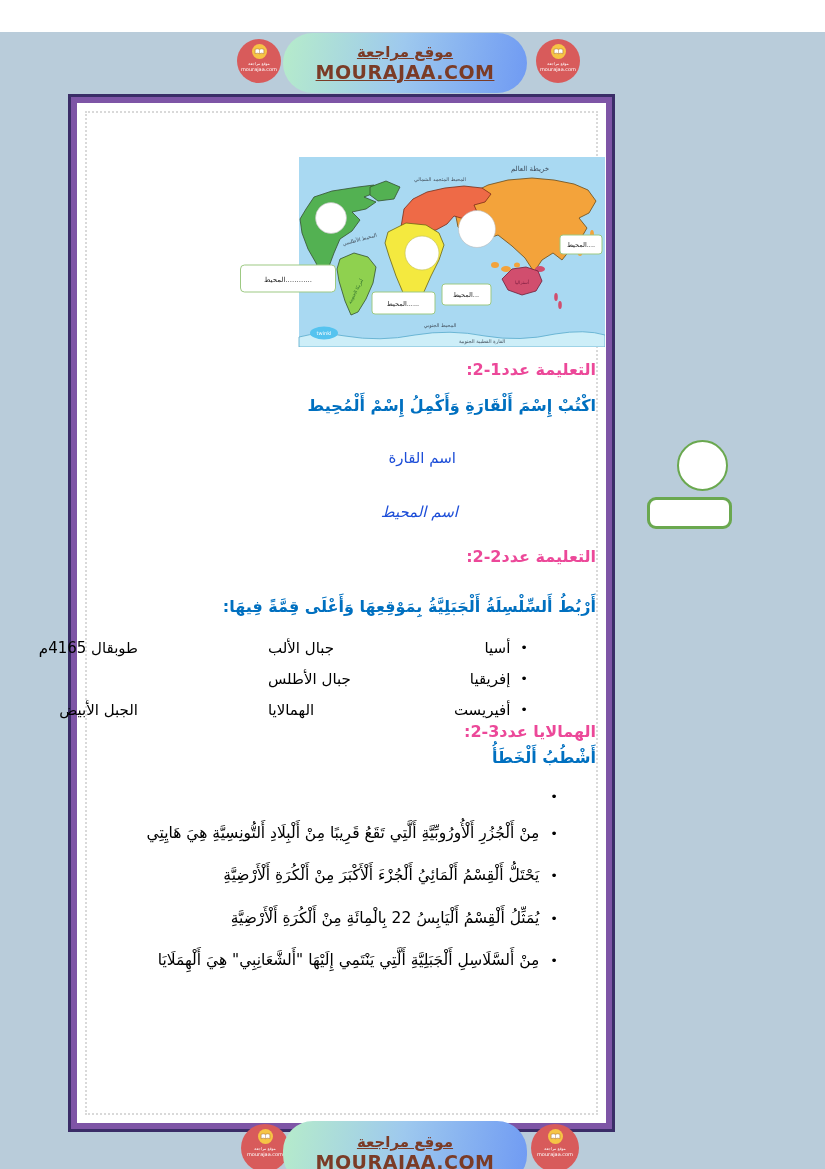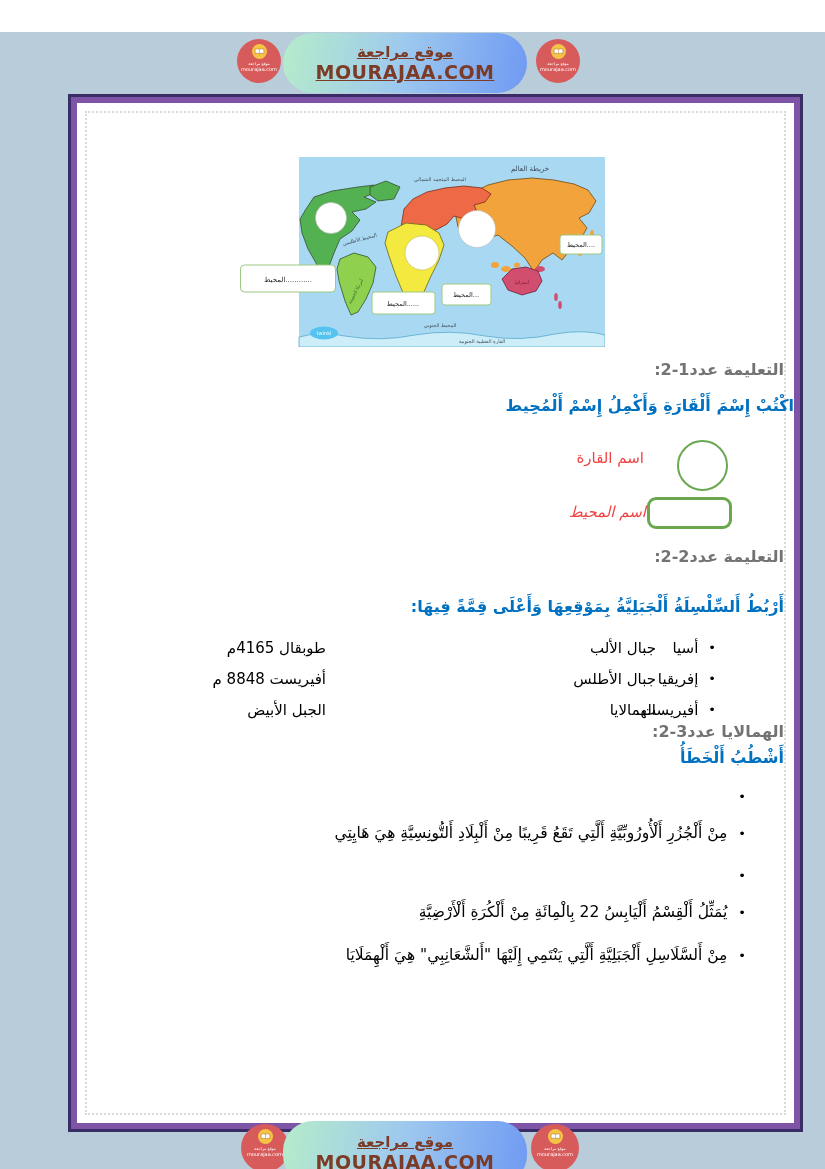--- a/index.html
+++ b/index.html
@@ -34,51 +34,51 @@
   .banner.top .badge-r { left:536px; top:7px; }
   .banner.bottom .badge-l { left:241px; top:10px; width:48px; height:48px; }
   .banner.bottom .badge-r { left:531px; top:10px; width:48px; height:48px; }
   .yc { width:15px; height:15px; border-radius:50%; background:#f6c445;
         display:flex; align-items:center; justify-content:center; }
   .badge .l1 { font-size:4px; color:#fff; margin-top:3px; line-height:1; }
   .badge .l2 { font-size:5px; color:#fff; line-height:1.3; }
 
   
   .page {
-    position:absolute; left:68px; top:62px; width:735px; height:1038px;
+    position:absolute; left:68px; top:62px; width:547px; height:1038px;
     background:#fff; border:3px solid #3a2d67; box-sizing:border-box; z-index:2;padding-left:45px;
   }
   .page-inner { position:absolute; inset:0; border:6px solid #7e55a6; }
   .deco { position:absolute; inset:8px; border:2px dotted #d9d9d9; }
 
   
   .abs { position:absolute; }
 
-  .sec-title { color:#737373; font-weight:bold; font-size:16px; direction:rtl; }
+  .sec-title { color:#ec4899; font-weight:bold; font-size:16px; direction:rtl; }
   .prompt    { color:#0070c0; font-weight:bold; font-size:16px; direction:rtl; line-height:1.5; }
 
   
   .map { left:163px; top:54px; width:365px; height:190px; }
 
   
   .shape-circle {
     left:600px; top:337px; width:51px; height:51px;
     border:2.5px solid #6aa84f; border-radius:50%; box-sizing:border-box; background:#fff;
   }
   .shape-rect {
     left:570px; top:394px; width:85px; height:32px;
     border:3px solid #6aa84f; border-radius:9px; box-sizing:border-box; background:#fff;
   }
-  .shape-label { font-size:15px; color:#ef4444; direction:rtl; }
+  .shape-label { font-size:15px; color:#1d4ed8; direction:rtl; }
 
   
   .match { top:529px; right:78px; width:490px; direction:rtl; color:#000; font-size:15px; }
   .match-row { display:flex; align-items:center; height:31px; }
   .mc-cont { width:60px; display:flex; align-items:center; gap:10px; }
-  .mc-range { width:200px; text-align:right; }
+  .mc-range { width:200px; text-align:left; }
   .mc-peak { width:230px; padding-left:0; box-sizing:border-box; padding-right:130px; white-space:nowrap; }
   .bullet { font-size:13px; line-height:1; }
 
   
   .statements { top:682px; right:48px; width:560px; direction:rtl; color:#000; }
   .stmt { display:flex; align-items:flex-start; gap:11px; margin-bottom:19px;
           font-size:15.5px; line-height:1.5; }
   .stmt .bullet { margin-top:5px; }
 </style>
 </head>
@@ -175,21 +175,21 @@
             <text x="226" y="140" font-size="6.5" fill="#222" text-anchor="middle">المحيط...</text>
           </g>
           <g>
             <rect x="132" y="135" width="63" height="22" rx="3" fill="#fff" stroke="#9dc983" stroke-width="1"></rect>
             <text x="163" y="149" font-size="6.5" fill="#222" text-anchor="middle">المحيط......</text>
           </g>
         </svg>
       </div>
 
       <div class="abs sec-title" style="top:257px; right:10px;">التعليمة عدد1-2:</div>
-      <div class="abs prompt" style="top:291px; right:0;">اكْتُبْ إِسْمَ أَلْقَارَةِ وَأَكْمِلُ إِسْمْ أَلْمُحِيط</div>
+      <div class="abs prompt" style="top:291px; right:10px;">اكْتُبْ إِسْمَ أَلْقَارَةِ وَأَكْمِلُ إِسْمْ أَلْمُحِيط</div>
 
       <div class="abs shape-circle"></div>
       <div class="abs shape-label" style="top:346px; right:150px;">اسم القارة</div>
 
       <div class="abs shape-rect"></div>
       <div class="abs shape-label" style="top:400px; right:148px;font-style:italic;">اسم المحيط</div>
 
       <div class="abs sec-title" style="top:444px; right:10px;text-align:right;">التعليمة عدد2-2:</div>
       <div class="abs prompt" style="top:492px; right:10px;">أَرْبُطُ أَلسِّلْسِلَةُ أَلْجَبَلِيَّةُ بِمَوْقِعِهَا وَأَعْلَى قِمَّةً فِيهَا:</div>
 
@@ -201,21 +201,20 @@
             </span>
           <span class="mc-range">جبال الألب</span>
           <span class="mc-peak">طوبقال 4165م</span>
         </div>
         <div class="match-row">
           <span class="mc-cont">
               <span class="bullet">•</span>
               <span>إفريقيا</span>
             </span>
           <span class="mc-range">جبال الأطلس</span>
-          <span class="mc-peak">أفيريست 8848 م</span>
         </div>
         <div class="match-row">
           <span class="mc-cont">
               <span class="bullet">•</span>
               <span>أفيريست</span>
             </span>
           <span class="mc-range">الهمالايا</span>
           <span class="mc-peak">الجبل الأبيض</span>
         </div>
       </div>
@@ -226,20 +225,21 @@
       <div class="abs statements">
         <div class="stmt">
           <span class="bullet">•</span>
         </div>
         <div class="stmt">
           <span class="bullet">•</span>
           <span>مِنْ أَلْجُزُرِ أَلْأُورُوبِّيَّةِ أَلَّتِي تَقَعُ قَرِيبًا مِنْ أَلْبِلَادِ أَلتُّونِسِيَّةِ هِيَ هَايِتِي</span>
         </div>
         <div class="stmt">
           <span class="bullet">•</span>
+          <span>يَحْتَلُّ أَلْقِسْمُ أَلْمَائِيُ أَلْجُزْءَ أَلْأَكْبَرَ مِنْ أَلْكُرَةِ أَلْأَرْضِيَّةِ</span>
         </div>
         <div class="stmt">
           <span class="bullet">•</span>
           <span>يُمَثِّلُ أَلْقِسْمُ أَلْيَابِسُ 22 بِالْمِائَةِ مِنْ أَلْكُرَةِ أَلْأَرْضِيَّةِ</span>
         </div>
         <div class="stmt">
           <span class="bullet">•</span>
           <span>مِنْ أَلسَّلَاسِلِ أَلْجَبَلِيَّةِ أَلَّتِي يَنْتَمِي إِلَيْهَا "أَلشَّعَانِبِي" هِيَ أَلْهِمَلَايَا</span>
         </div>
       </div>

